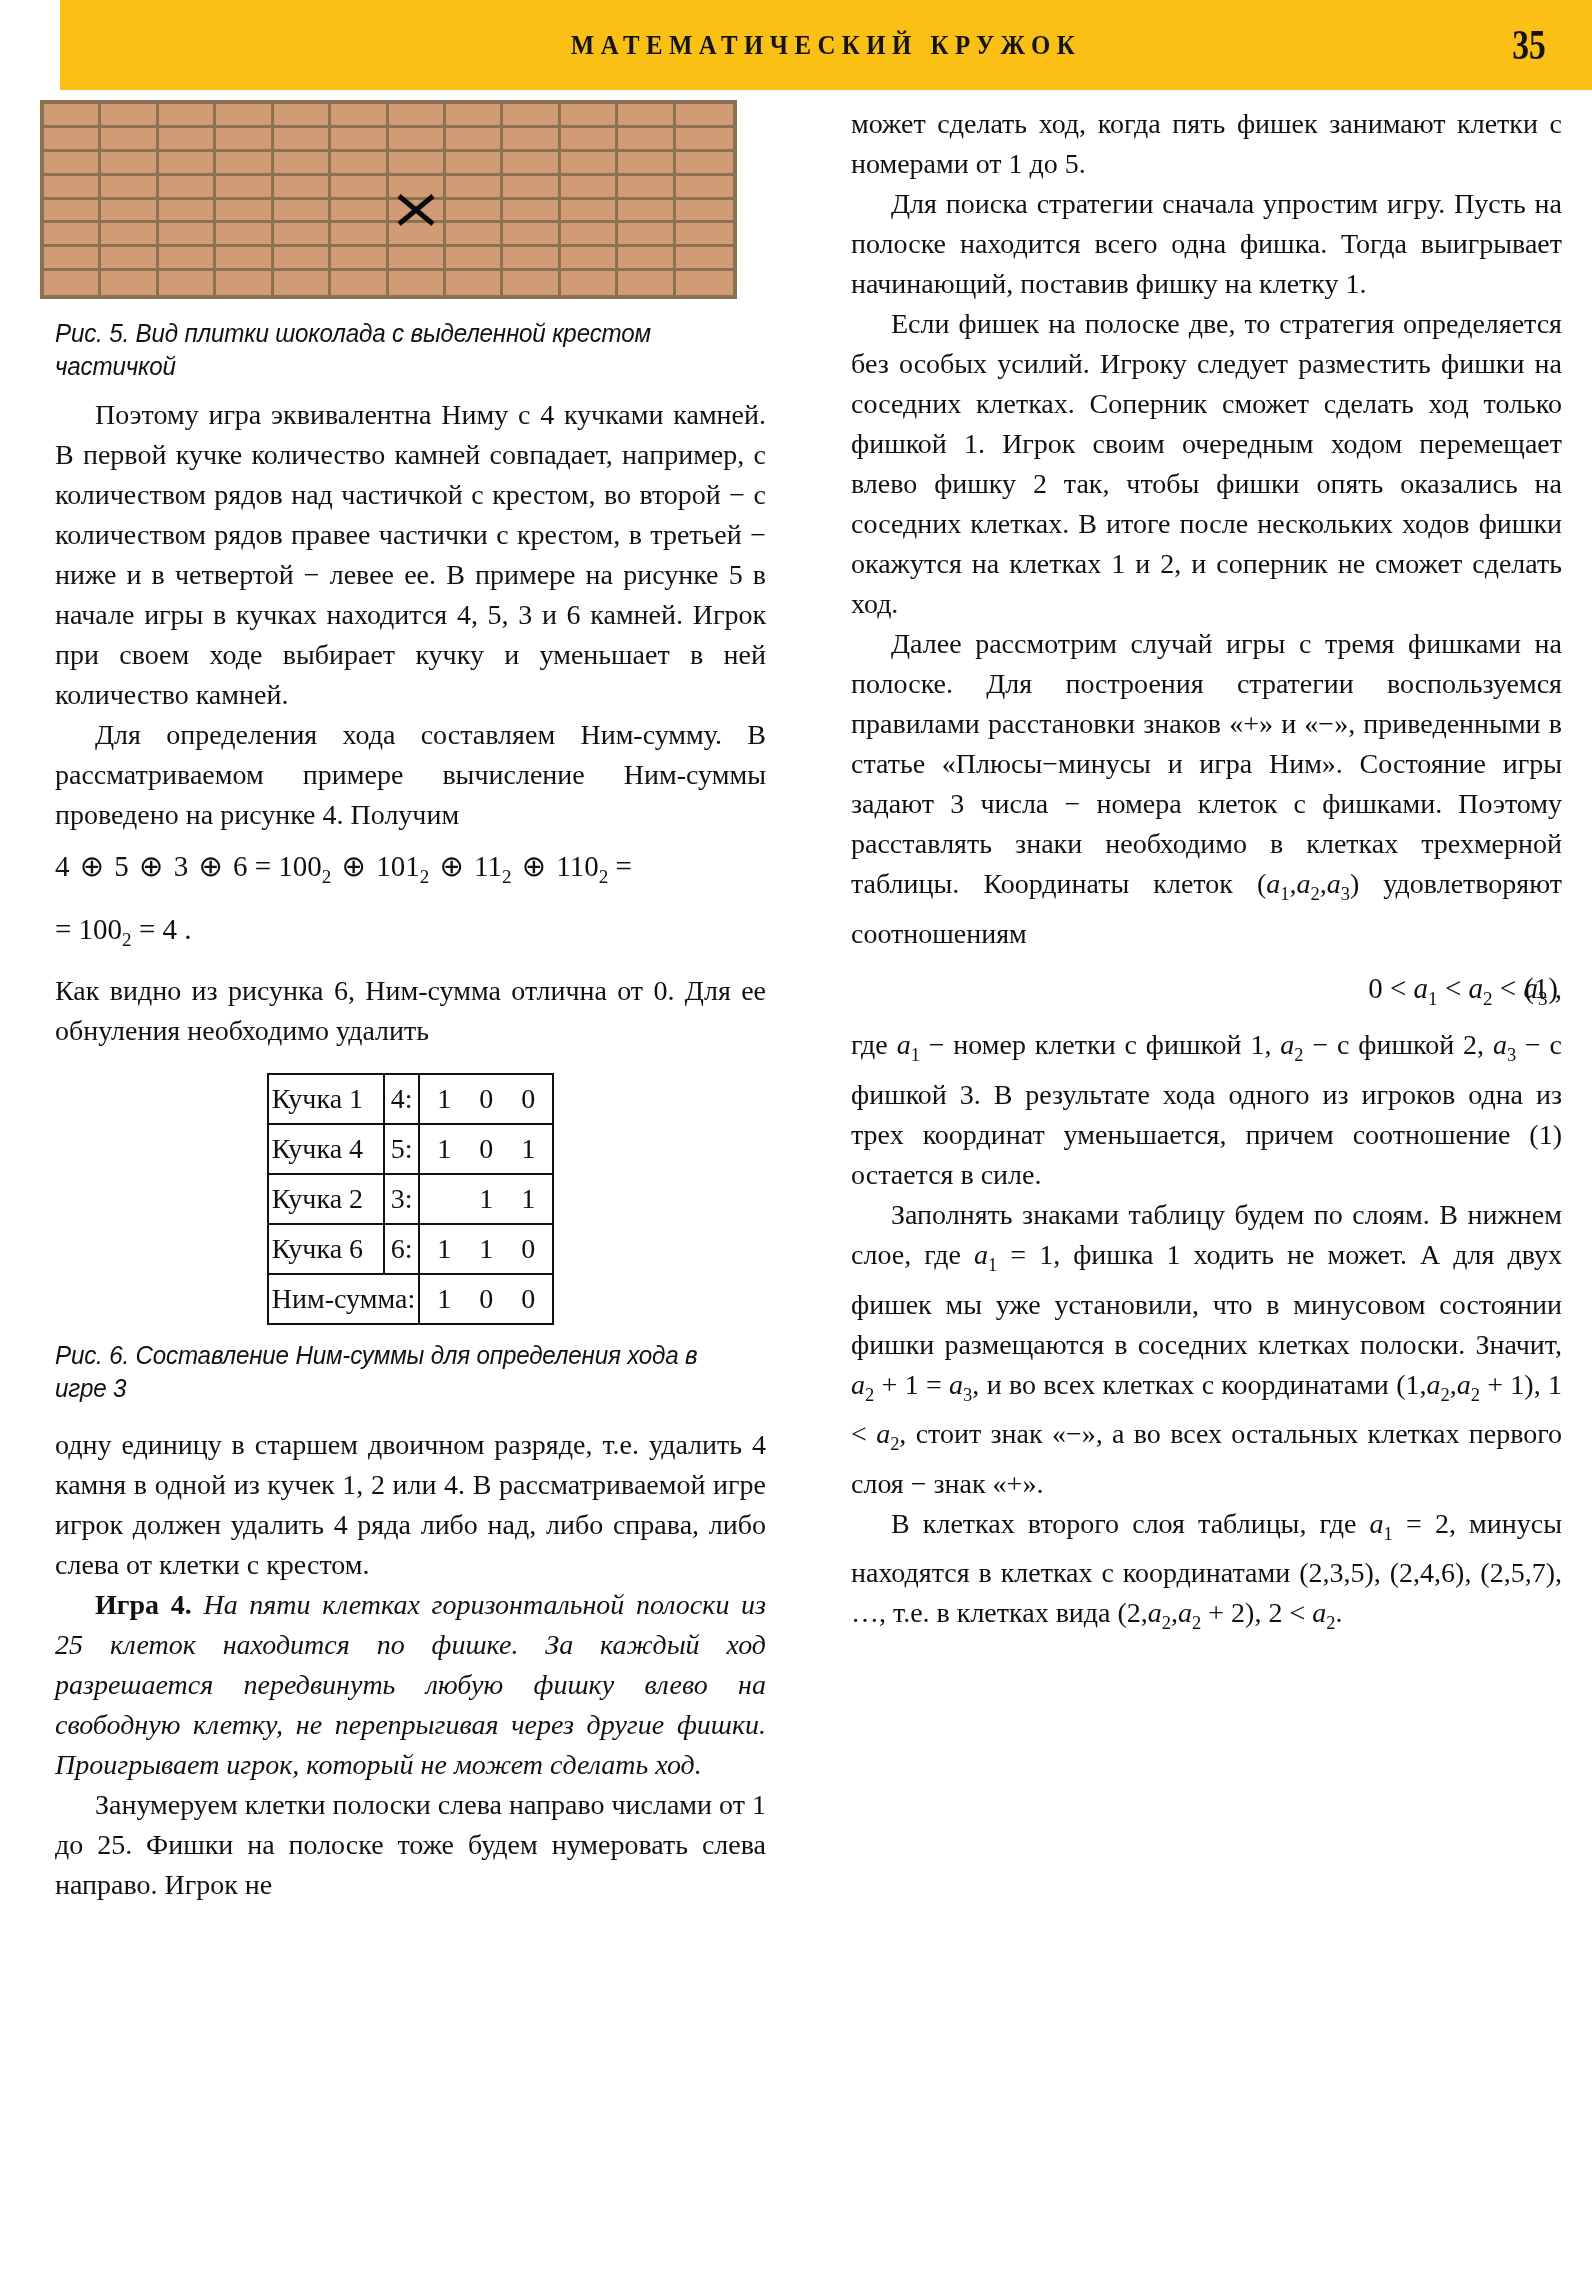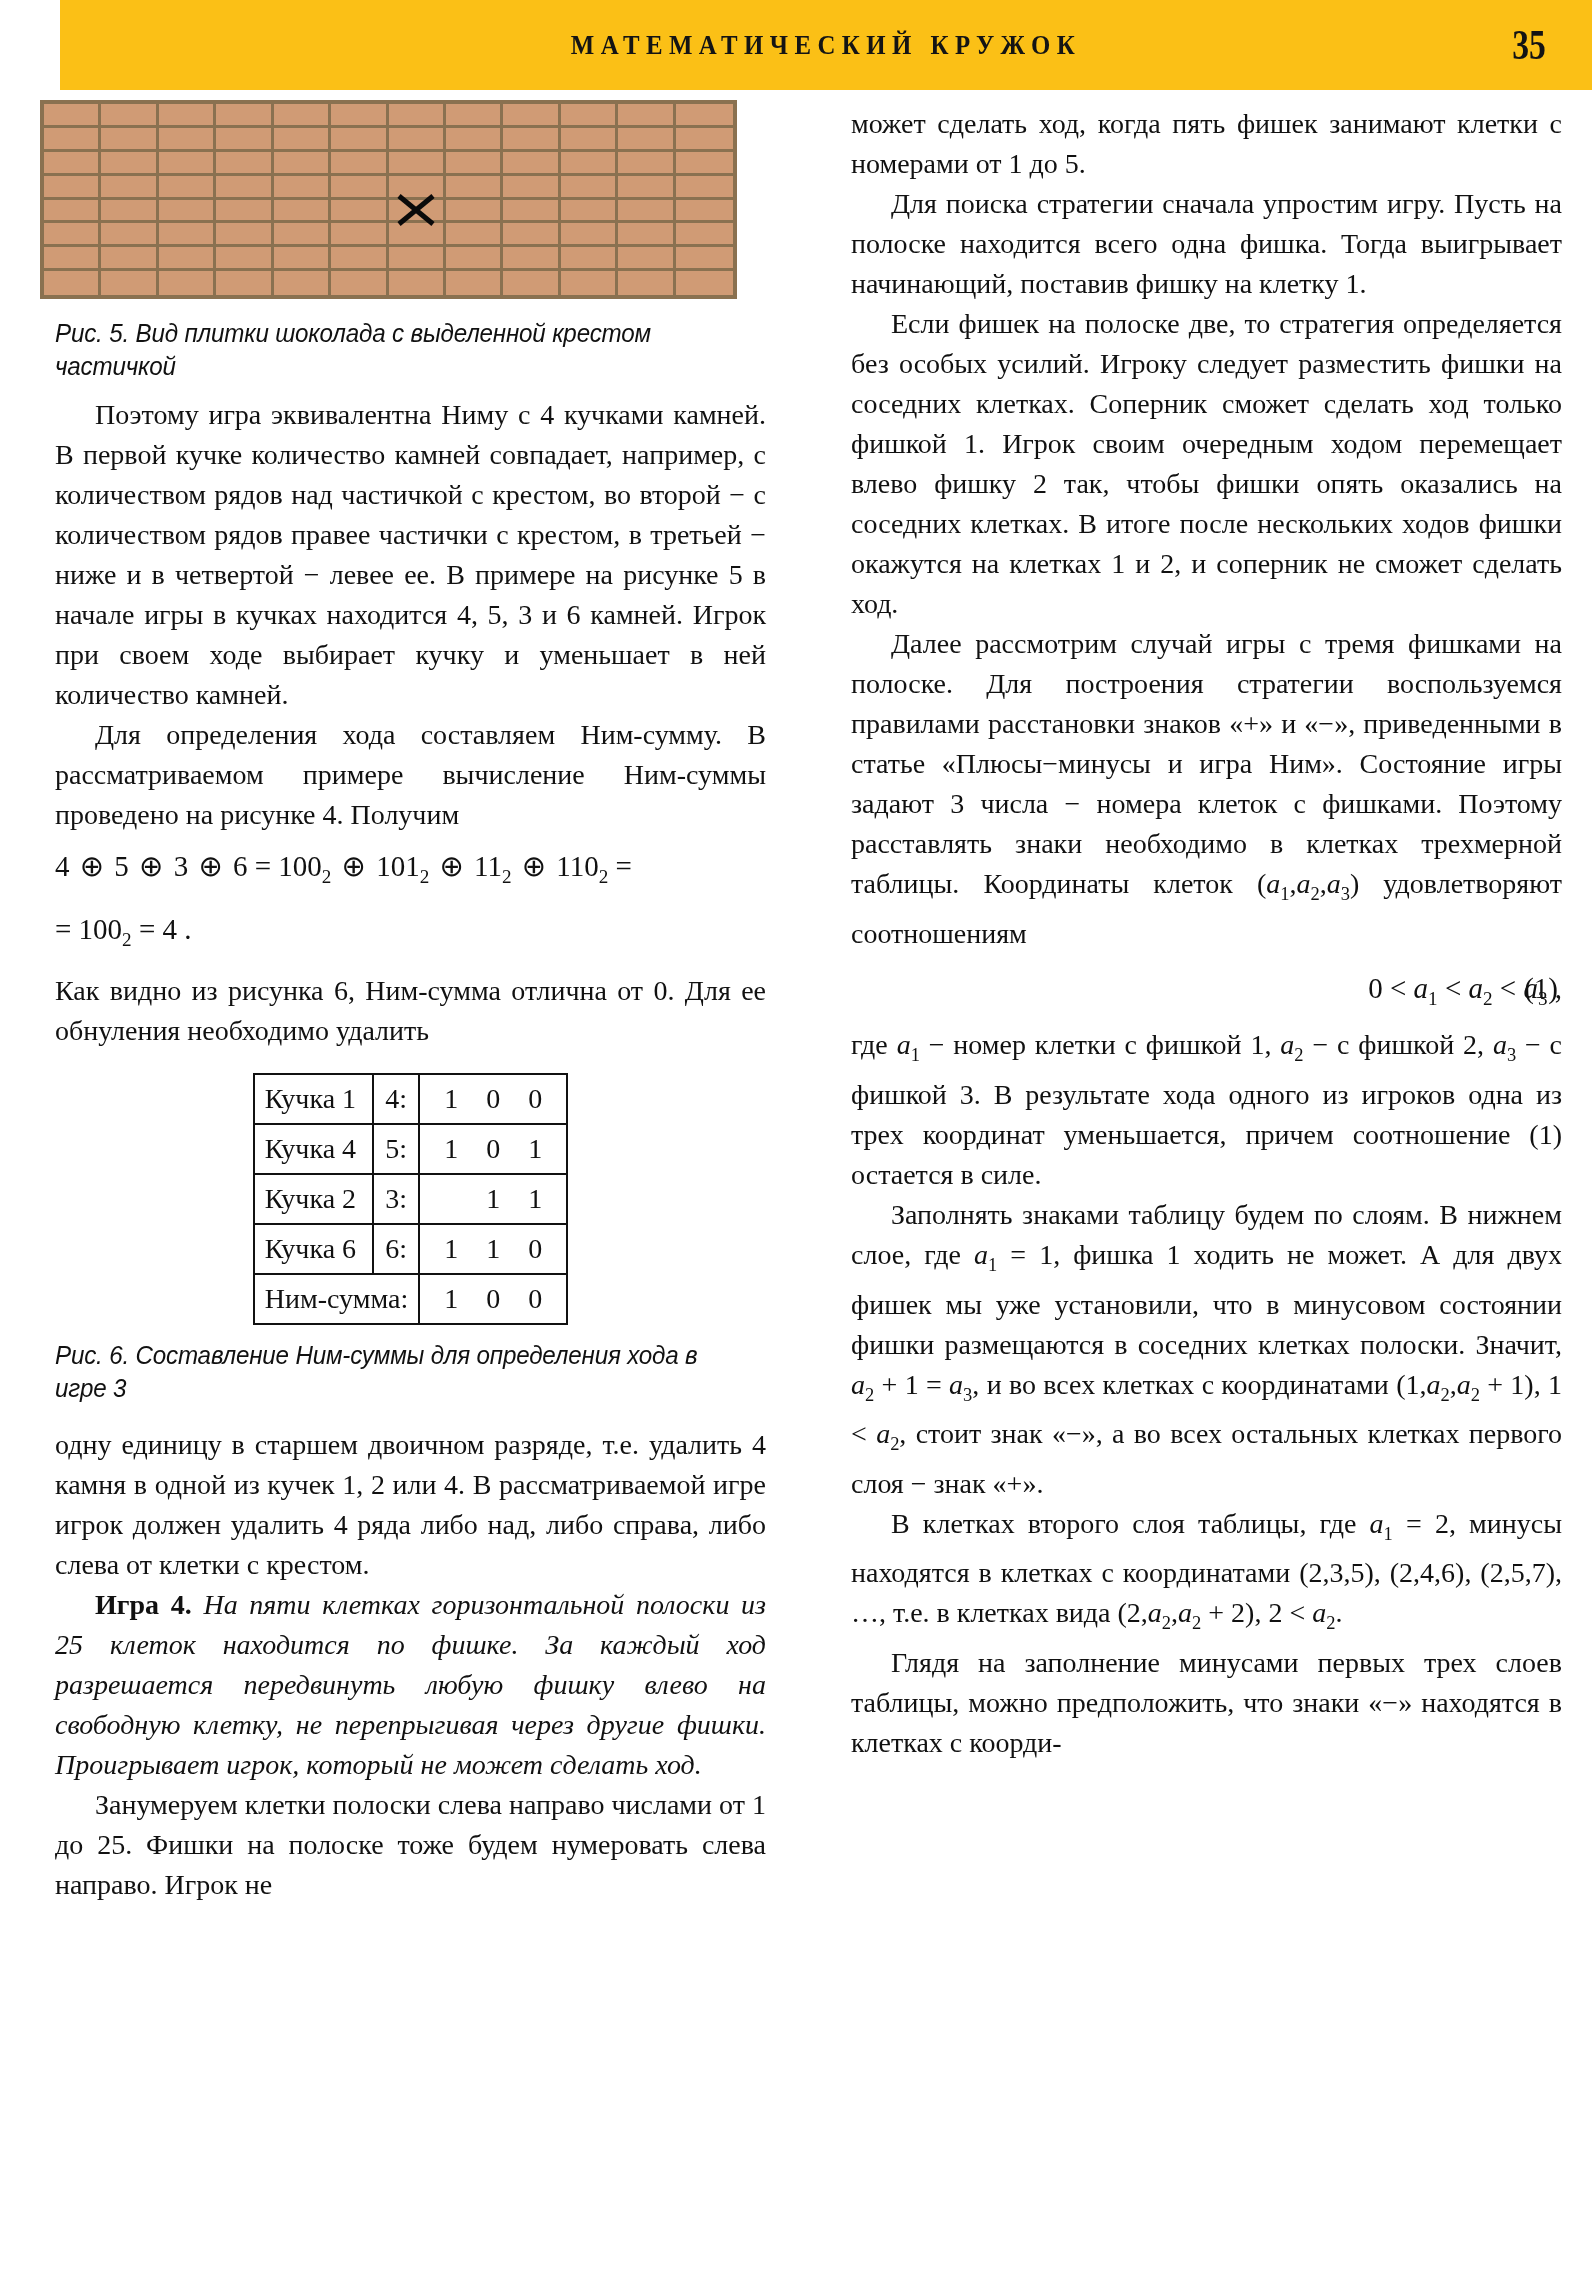--- a/index.html
+++ b/index.html
@@ -116,21 +116,21 @@
     display:flex; justify-content:center;
     margin:22px 0 14px 0;
   }
   table.nim{
     border-collapse:collapse;
     font-family:"Liberation Serif", serif;
     font-size:28px;
   }
   table.nim td{
     border:2px solid #111;
-    padding:2px 10px;
+    padding:2px 3px;
     height:44px;
     line-height:40px;
   }
   td.lbl { text-align:left;  padding-left:14px; padding-right:16px; }
   td.val { text-align:center; padding:2px 12px; }
   td.bits{ padding:2px 6px; }
   td.bits span{
     display:inline-block; width:42px; text-align:center;
   }
   td.sumlbl{ text-align:left; padding-left:14px; padding-right:14px; }
@@ -330,16 +330,15 @@
       <span class="eqnum">(1)</span>
     </div>
 
     <p class="body noindent">где <i class="var">a</i><sub>1</sub> − номер клетки с фишкой 1, <i class="var">a</i><sub>2</sub> − с фишкой 2, <i class="var">a</i><sub>3</sub> − с фишкой 3. В результате хода одного из игроков одна из трех координат уменьшается, причем соотношение (1) остается в силе.</p>
 
     <p class="body"><span>Заполнять знаками таблицу будем по слоям. В нижнем слое, где</span> <i class="var">a</i><sub>1</sub> = 1<span>, фишка 1 ходить не может. А для двух фишек мы уже установили, что в минусовом состоянии фишки размещаются в соседних клетках полоски. Значит,</span> <i class="var">a</i><sub>2</sub> + 1 = <i class="var">a</i><sub>3</sub><span>, и во всех клетках с координатами</span> (1,<i class="var">a</i><sub>2</sub>,<i class="var">a</i><sub>2</sub> + 1)<span>,</span> 1 &lt; <i class="var">a</i><sub>2</sub><span>, стоит знак «−», а во всех остальных клетках первого слоя − знак «+».</span></p>
 
     <p class="body"><span>В клетках второго слоя таблицы, где</span> <i class="var">a</i><sub>1</sub> = 2<span>, минусы находятся в клетках с координатами</span> <span>(2,3,5),  (2,4,6),  (2,5,7), …, т.е. в клетках вида</span> (2,<i class="var">a</i><sub>2</sub>,<i class="var">a</i><sub>2</sub> + 2)<span>,</span> 2 &lt; <i class="var">a</i><sub>2</sub><span>.</span></p>
 
 
-    <p class="body">Глядя на заполнение минусами первых трех слоев таблицы, можно предположить, что знаки «−» находятся в клетках с коорди-</p>
   </div>
 </div>
 
 
 </body></html>

